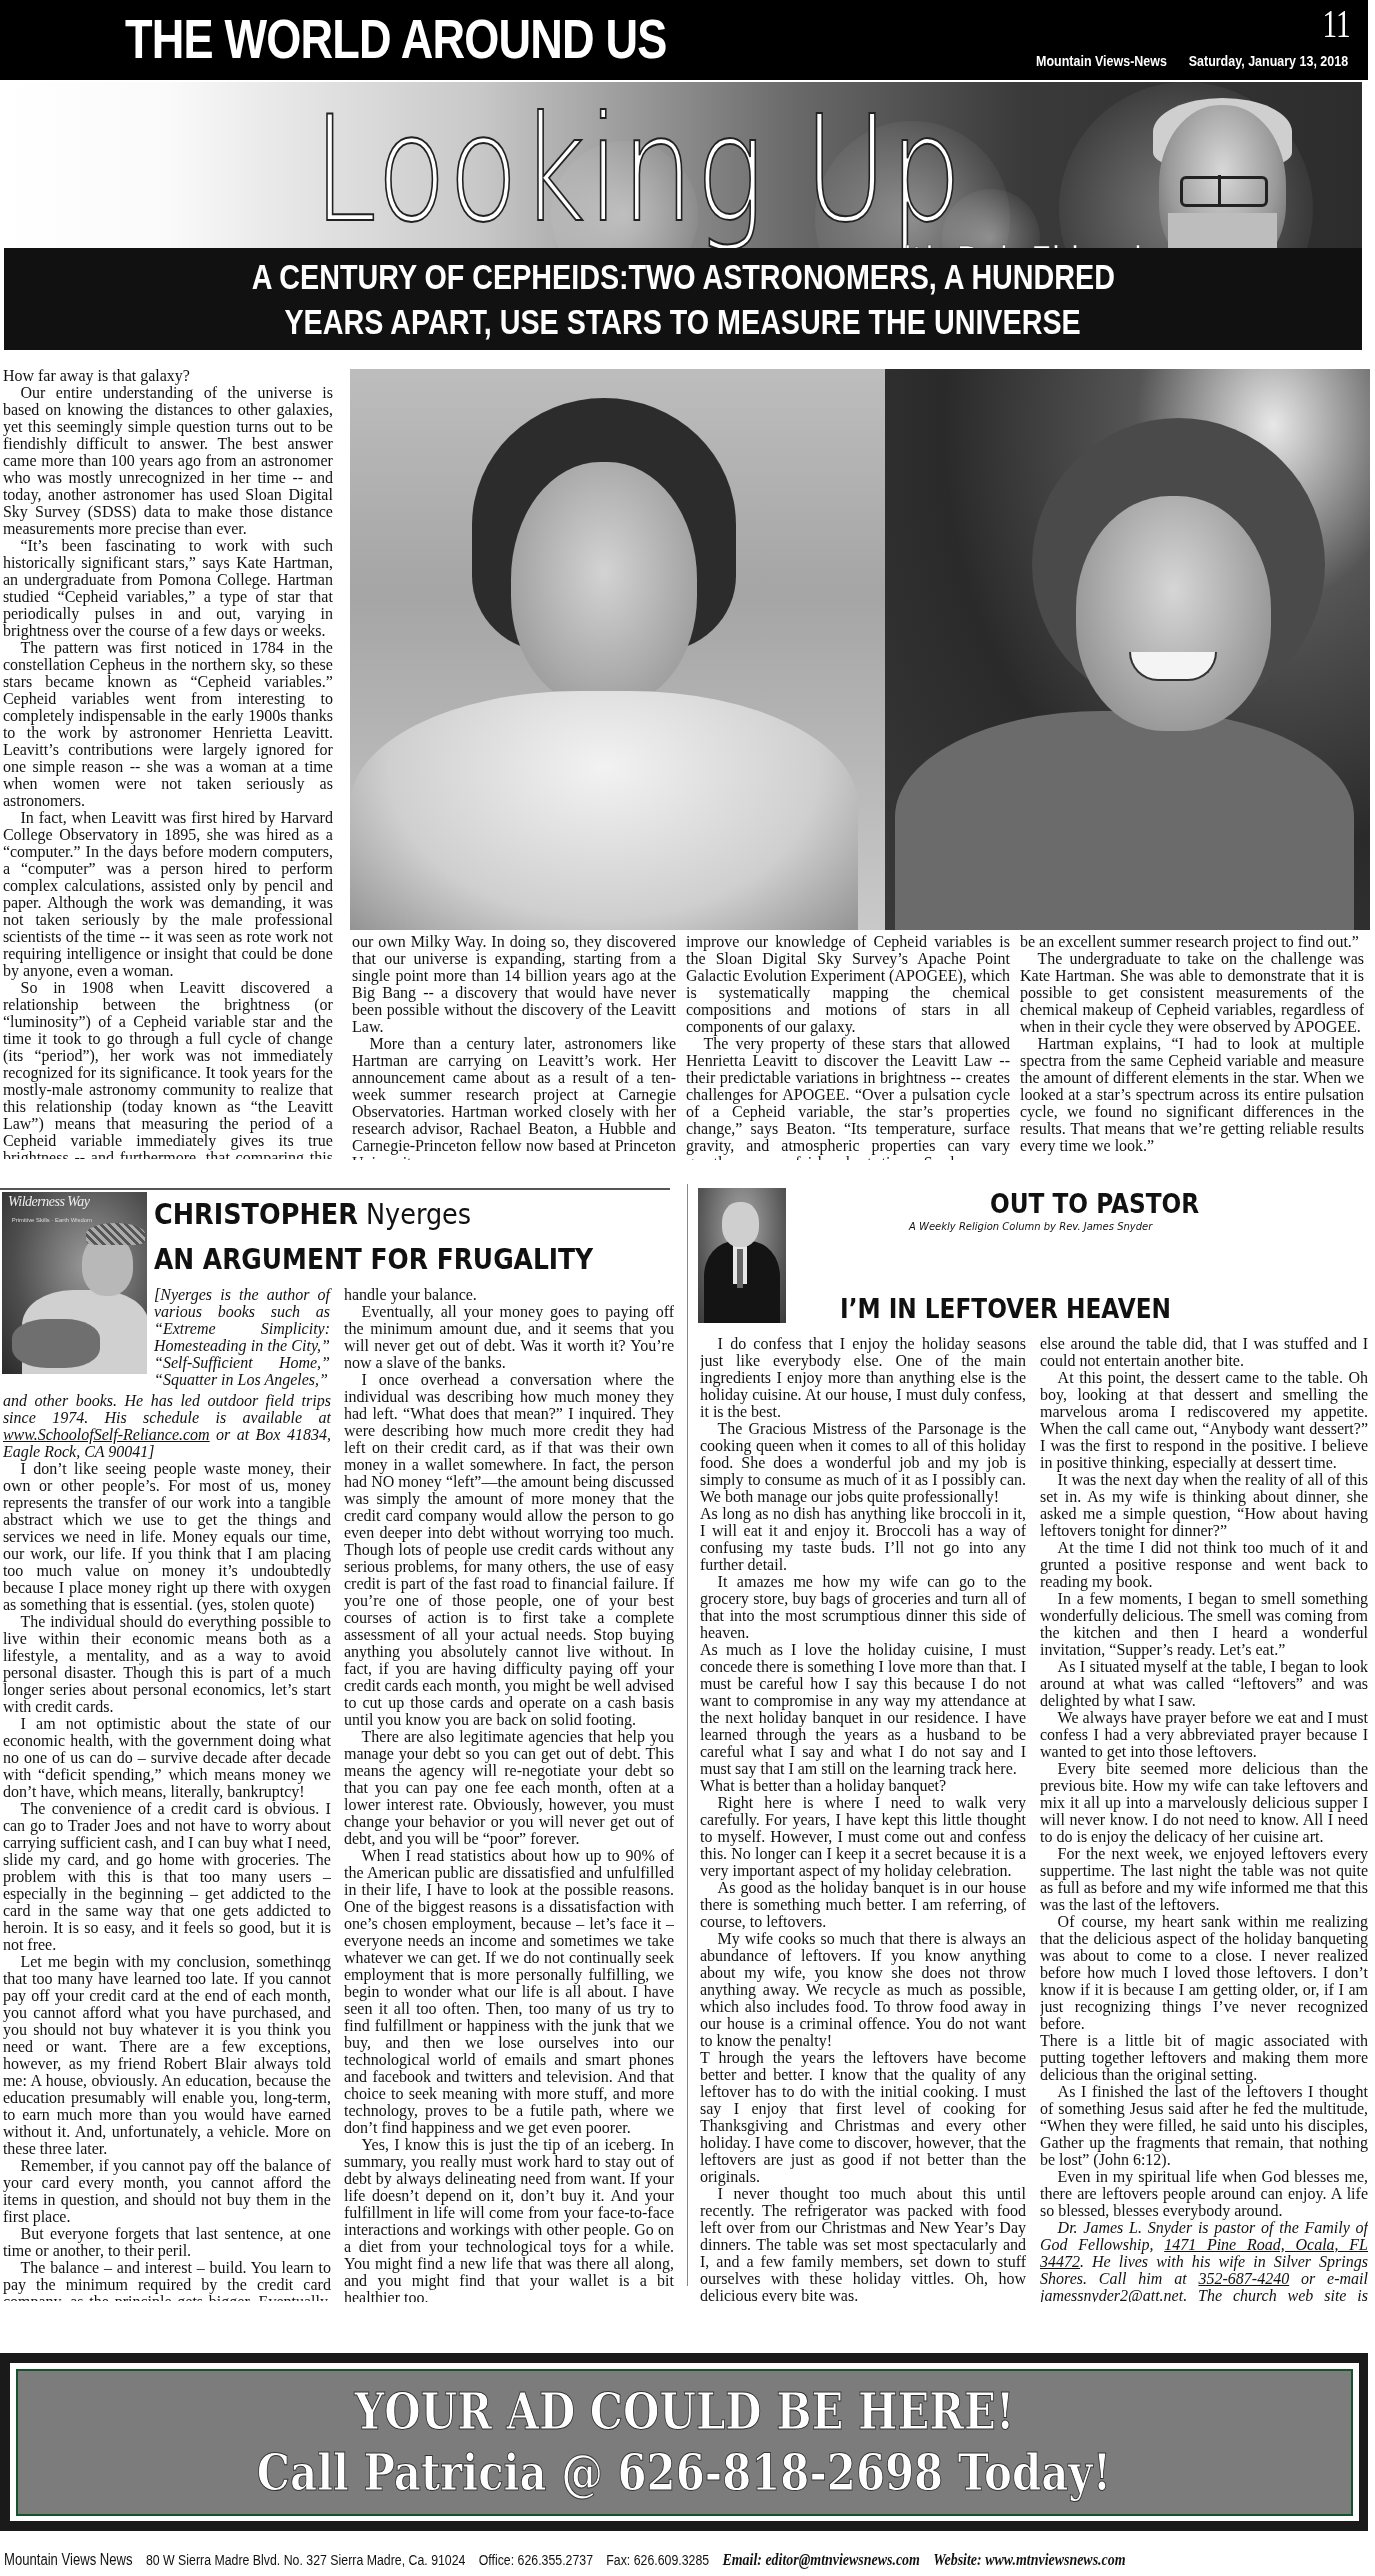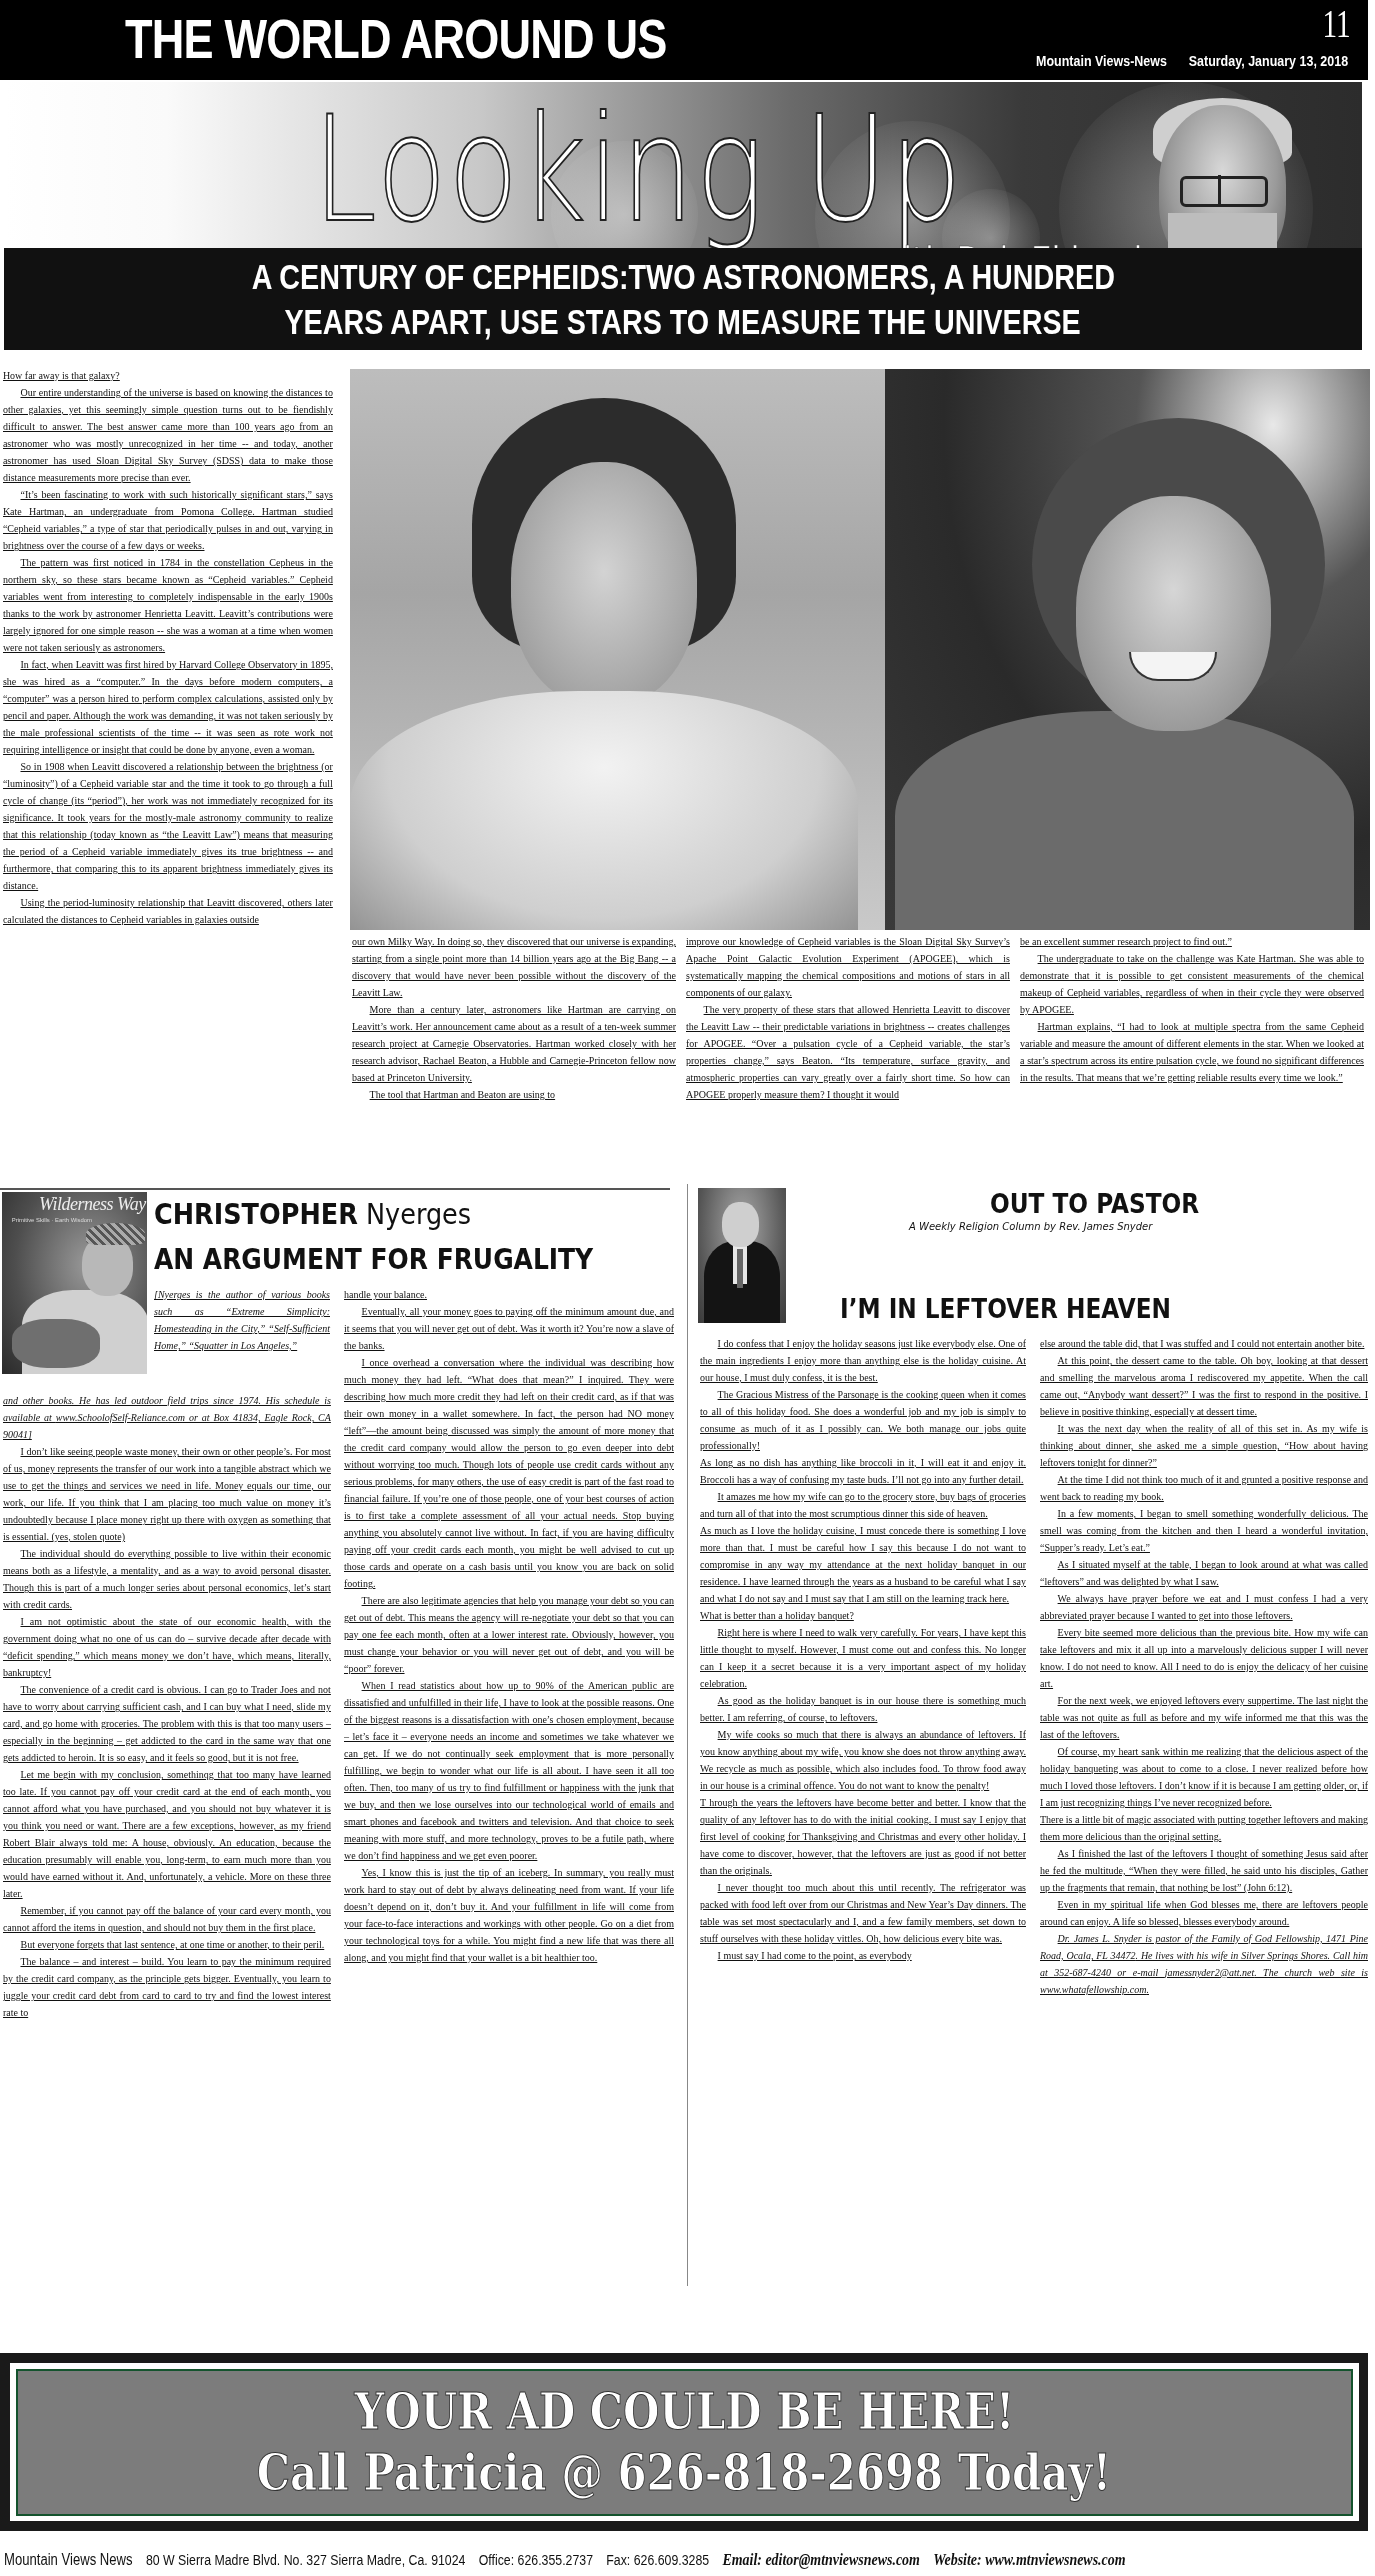--- a/index.html
+++ b/index.html
@@ -23,21 +23,21 @@
   .columnist-photo .glasses { position: absolute; left: 80px; top: 90px; width: 88px; height: 31px; border: 3.9px solid #222; border-radius: 5.9px; }
   .columnist-photo .glasses::after { content: ""; position: absolute; left: 35px; top: -3.9px; width: 9.8px; height: 31px; background: transparent; border-left: 3.9px solid #222; }
   .columnist-photo .beard { position: absolute; left: 68px; top: 127px; width: 109px; height: 74px; border-radius: 0 0 50% 50%; background: #bdbdbd; }
   .columnist-photo .body { position: absolute; left: 9.8px; top: 176px; width: 235px; height: 78px; border-radius: 50% 50% 0 0; background: #333; }
 
   .headline-band { position: absolute; left: 3.9px; top: 248px; width: 1358px; height: 102px; background: #111; }
   .headline { position: absolute; left: 0; top: 5.9px; width: 1358px; text-align: center; color: #fff; font-family: "Liberation Sans", sans-serif; font-weight: bold; font-size: 35px; line-height: 45px; }
   .headline span { display: inline-block; transform: scaleX(0.82); }
 
   
-  .body-text { font-size: 10px; line-height: 17px; text-align: justify; text-decoration: underline; }
+  .body-text { font-size: 16px; line-height: 17px; text-align: justify; }
   .body-text p { text-indent: 17.6px; }
   .body-text p.noindent { text-indent: 0; }
   .col { position: absolute; }
   .art-col-1 { left: 2.9px; top: 367px; width: 330px; height: 792px; overflow: hidden; }
   .photos { position: absolute; left: 350px; top: 369px; width: 1020px; height: 561px; display: flex; }
   .photo { position: relative; overflow: hidden; height: 100%; }
   .photo-leavitt { width: 536px; background: linear-gradient(180deg, #bdbdbd 0%, #a5a5a5 40%, #c9c9c9 100%); }
   .photo-hartman { width: 485px; background: radial-gradient(ellipse at 80% 10%, #e8e8e8 0%, #555 25%, #2a2a2a 60%, #3a3a3a 100%); }
   .photo .face { position: absolute; border-radius: 48% 48% 45% 45%; }
   .photo-leavitt .hair { position: absolute; left: 122px; top: 29px; width: 264px; height: 254px; border-radius: 50% 50% 30% 30%; background: #2c2c2c; }
@@ -49,21 +49,21 @@
   .photo-hartman .shirt { position: absolute; left: 9.8px; top: 342px; width: 459px; height: 235px; border-radius: 45% 45% 0 0; background: #6b6b6b; }
 
   .art-col-2 { left: 352px; top: 933px; width: 324px; height: 227px; overflow: hidden; }
   .art-col-3 { left: 686px; top: 933px; width: 324px; height: 227px; overflow: hidden; }
   .art-col-4 { left: 1020px; top: 933px; width: 344px; height: 227px; overflow: hidden; }
 
   
   .nyerges-rule { position: absolute; left: 0; top: 1188px; width: 670px; height: 2px; background: #555; }
   .vertical-divider { position: absolute; left: 687px; top: 1184px; width: 1px; height: 1102px; background: #888; }
   .wilderness-photo { position: absolute; left: 2px; top: 1192px; width: 145px; height: 182px; background: radial-gradient(ellipse at 60% 40%, #9a9a9a, #4e4e4e 60%, #2a2a2a); overflow: hidden; }
-  .wilderness-photo .mag-title { position: absolute; left: 5.9px; top: 2px; color: #eee; font-family: "Liberation Serif", serif; font-style: italic; font-size: 18px; white-space: nowrap; letter-spacing: -0.5px; margin-left: 31px; }
+  .wilderness-photo .mag-title { position: absolute; left: 5.9px; top: 2px; color: #eee; font-family: "Liberation Serif", serif; font-style: italic; font-size: 14px; white-space: nowrap; letter-spacing: -0.5px; }
   .wilderness-photo .mag-sub { position: absolute; left: 9.8px; top: 25.4px; color: #ddd; font-family: "Liberation Sans", sans-serif; font-size: 5.9px; }
   .wilderness-photo .bandana { position: absolute; left: 84px; top: 31px; width: 59px; height: 21.5px; border-radius: 50% 50% 20% 20%; background: repeating-linear-gradient(45deg, #555 0 2.9px, #aaa 2.9px 5.9px); }
   .wilderness-photo .face { position: absolute; left: 80px; top: 43px; width: 51px; height: 61px; border-radius: 45%; background: #b8b8b8; }
   .wilderness-photo .shirt { position: absolute; left: 19.5px; top: 98px; width: 127px; height: 88px; border-radius: 40% 40% 0 0; background: #d0d0d0; }
   .wilderness-photo .hands { position: absolute; left: 9.8px; top: 127px; width: 88px; height: 49px; border-radius: 40%; background: #6f6f6f; }
 
   .nyerges-name { position: absolute; left: 154px; top: 1196px; font-family: "DejaVu Sans", sans-serif; font-size: 29px; line-height: 37px; transform: scaleX(0.88); transform-origin: left top; white-space: nowrap; }
   .nyerges-name b { font-weight: bold; }
   .nyerges-headline { position: absolute; left: 154px; top: 1241px; font-family: "DejaVu Sans", sans-serif; font-weight: bold; font-size: 29px; line-height: 37px; transform: scaleX(0.86); transform-origin: left top; white-space: nowrap; }
 

